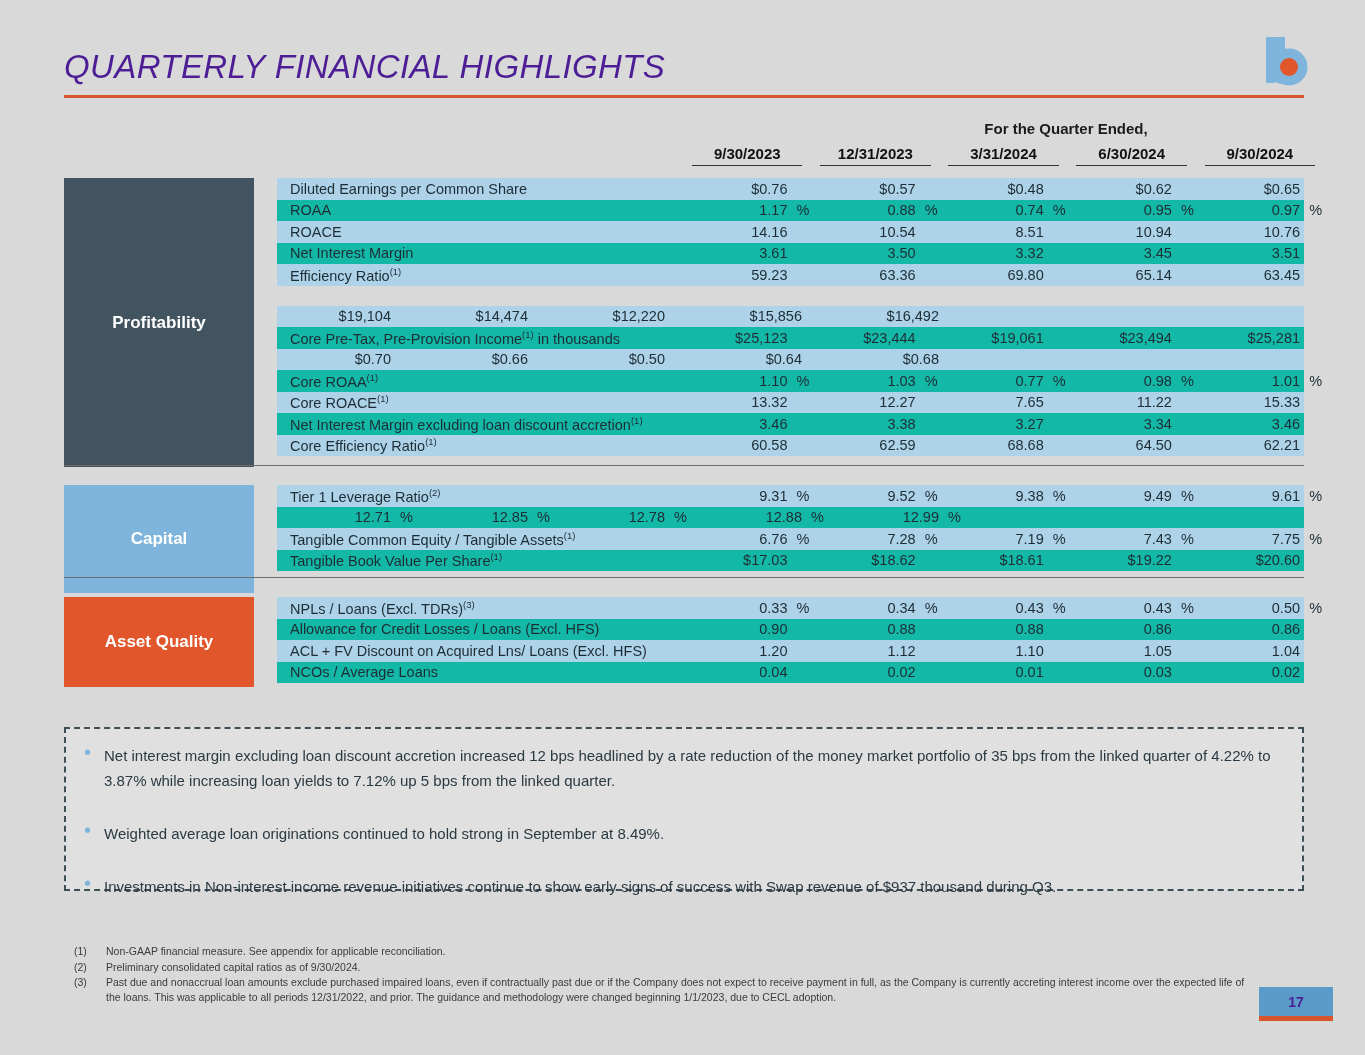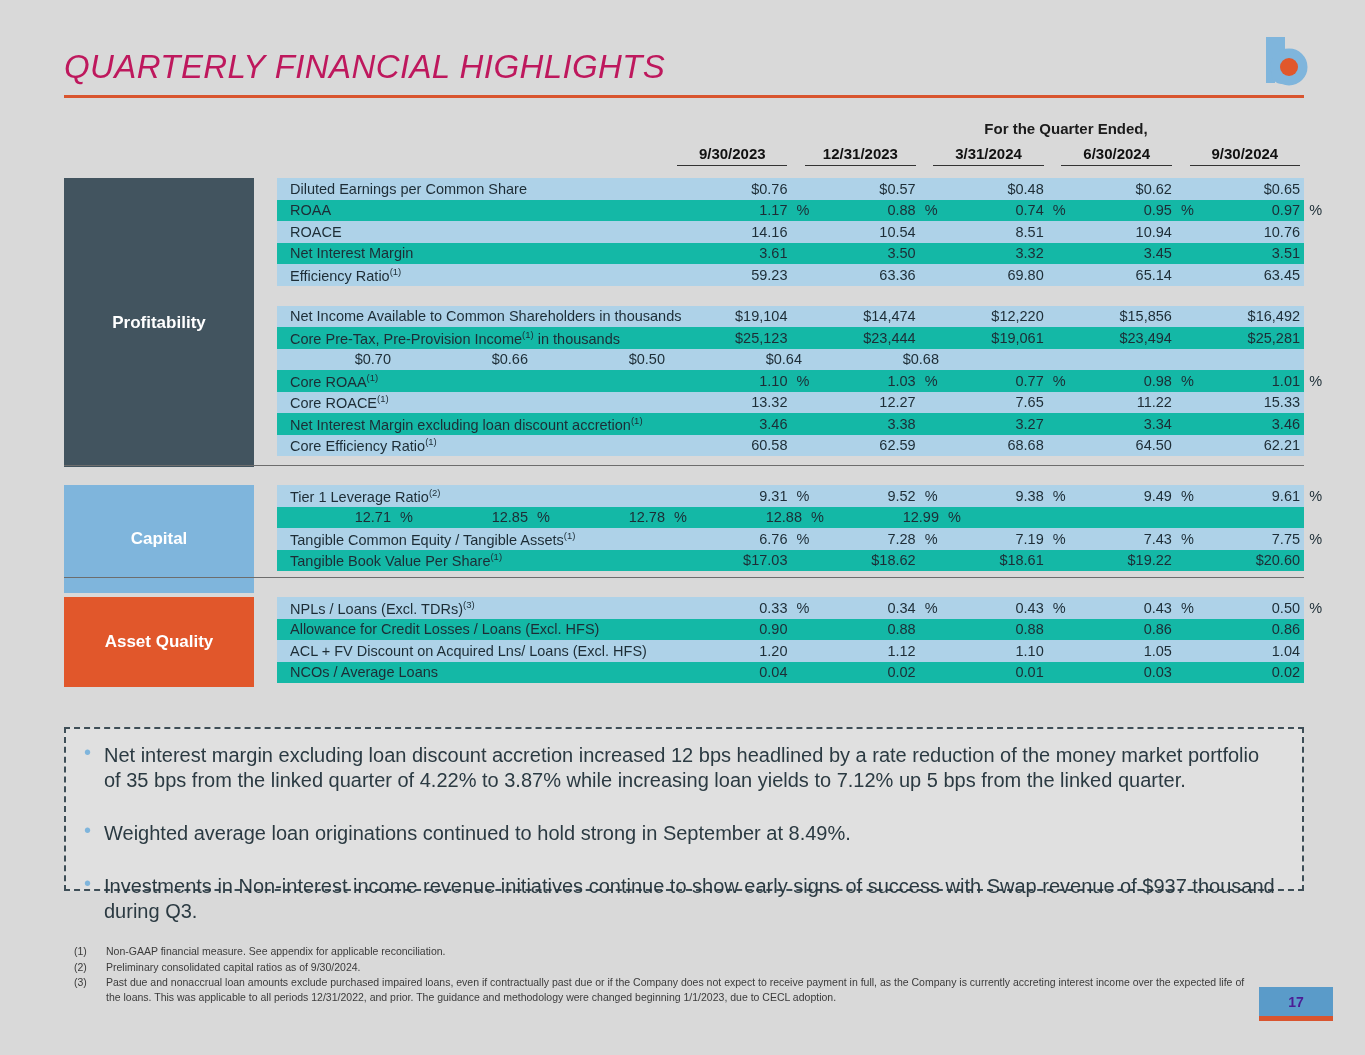--- a/index.html
+++ b/index.html
@@ -21,21 +21,21 @@
     position: absolute;
     left: 64px;
     top: 48px;
     width: 1240px;
   }
   #slide-title {
     font-size: 33px;
     font-style: italic;
     font-weight: 400;
     letter-spacing: 0.4px;
-    color: #be185d;
+    color: #4c1d95;
     white-space: nowrap;
   }
   #title-rule {
     margin-top: 9px;
     height: 3px;
     background: #d9552f;
     width: 1240px;
   }
 
   
@@ -63,21 +63,21 @@
     width: 604px;
     text-align: center;
     font-size: 15px;
     font-weight: bold;
     color: #1b1b1b;
   }
 
   
   #date-header {
     position: absolute;
-    left: 209px;
+    left: 224px;
     top: 25px;
     width: 1027px;
     display: flex;
   }
   .date-cell {
     width: 118px;
     margin-right: 0px;
     text-align: center;
     font-size: 15px;
     font-weight: bold;
@@ -174,21 +174,21 @@
     margin-bottom: 28px;
   }
   .bullet-dot {
     color: #7fb5dc;
     font-size: 20px;
     line-height: 18px;
     width: 20px;
     flex: 0 0 20px;
   }
   .bullet-text {
-    font-size: 20px;
+    font-size: 15px;
     line-height: 25px;
     color: #2b3a42;
     flex: 1;
   }
 
   
   #footnotes {
     position: absolute;
     left: 74px;
     top: 944px;
@@ -323,21 +323,20 @@
         <div class="rval">63.36</div>
         <div class="valgap"></div>
         <div class="rval">69.80</div>
         <div class="valgap"></div>
         <div class="rval">65.14</div>
         <div class="valgap"></div>
         <div class="rval">63.45</div>
       </div>
       <div class="group-gap"></div>
       <div class="trow blue">
-        <div class="rlabel">Net Income Available to Common Shareholders in thousands</div>
         <div class="rval">$19,104</div>
         <div class="valgap"></div>
         <div class="rval">$14,474</div>
         <div class="valgap"></div>
         <div class="rval">$12,220</div>
         <div class="valgap"></div>
         <div class="rval">$15,856</div>
         <div class="valgap"></div>
         <div class="rval">$16,492</div>
       </div>

